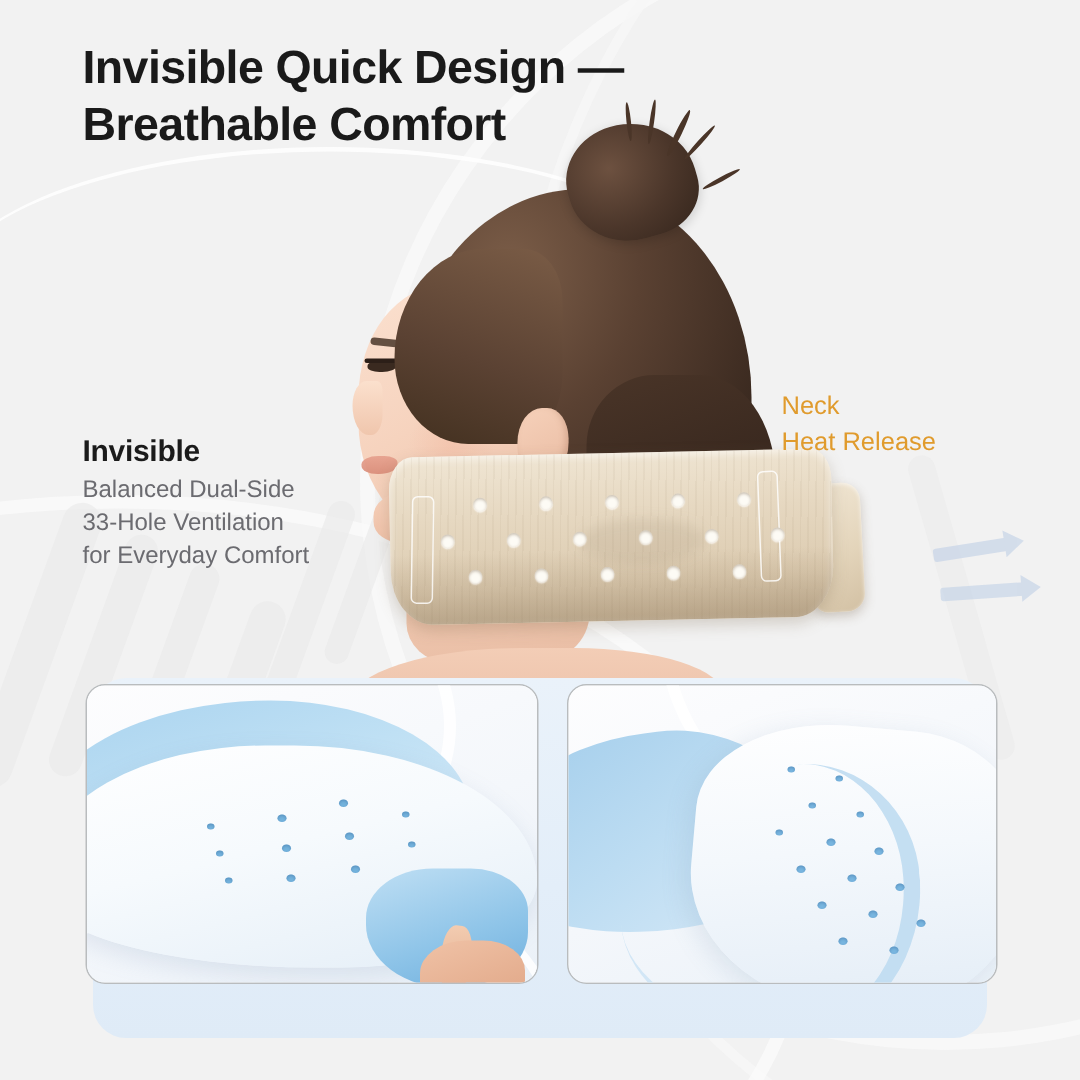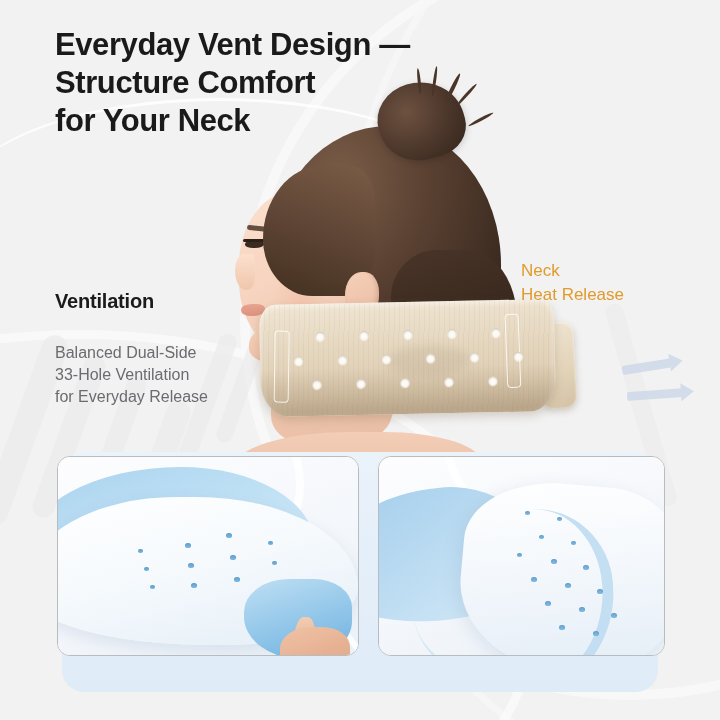--- a/index.html
+++ b/index.html
@@ -103,21 +103,21 @@
   .arrow{position:absolute;height:9px;background:#c8d5e8;opacity:.72;border-radius:2px;}
   .arrow::after{content:"";position:absolute;right:-9px;top:-5px;
     border-left:13px solid #c8d5e8;border-top:9px solid transparent;border-bottom:9px solid transparent;}
   .ar1{left:447px;top:322px;width:52px;transform:rotate(-9deg);}
   .ar2{left:452px;top:350px;width:58px;transform:rotate(-4deg);}
 
   
   .left-block{position:absolute;left:55px;top:288px;z-index:9;}
   .lb-title{font-size:20px;line-height:26px;font-weight:700;color:#1b1b1b;letter-spacing:-.2px;}
   .lb-title span{display:block;white-space:nowrap;}
-  .lb-sub{margin-top:28px;font-size:16px;line-height:22px;color:#6b6b70;font-weight:400;}
+  .lb-sub{margin-top:2px;font-size:16px;line-height:22px;color:#6b6b70;font-weight:400;}
   .lb-sub span{display:block;white-space:nowrap;}
   .right-block{position:absolute;left:521px;top:259px;z-index:9;
     font-size:17px;line-height:24px;color:#e09b2d;font-weight:400;}
   .right-block span{display:block;white-space:nowrap;}
 
   
   .panel-tray{position:absolute;left:62px;top:452px;width:596px;height:240px;border-radius:22px;
     background:linear-gradient(180deg,#eaf2fa 0%,#e3eef9 58%,#dfebf7 100%);}
   .panel{position:absolute;top:456px;width:300px;height:198px;border-radius:13px;
     border:1px solid #b9bcbe;overflow:hidden;background:#fbfcfd;}
@@ -222,33 +222,32 @@
           <div class="vent" style="left: 184px; top: 76px;"></div>
           <div class="vent" style="left: 228px; top: 76px;"></div>
         </div>
     </div>
 
     <div class="arrow ar1"></div>
     <div class="arrow ar2"></div>
   </div>
 
   <div class="headline">
-    <span class="hl">Everyday Vent Design —</span>
-    <span class="hl">Structure Comfort</span>
-    <span class="hl">for Your Neck</span>
+    <span class="hl">Invisible Quick Design —</span>
+    <span class="hl">Breathable Comfort</span>
   </div>
 
   <div class="left-block">
     <div class="lb-title">
-      <span>Ventilation</span>
+      <span>Invisible</span>
     </div>
     <div class="lb-sub">
       <span>Balanced Dual-Side</span>
       <span>33-Hole Ventilation</span>
-      <span>for Everyday Release</span>
+      <span>for Everyday Comfort</span>
     </div>
   </div>
 
   <div class="right-block">
     <span>Neck</span>
     <span>Heat Release</span>
   </div>
 
   <div class="panel-tray"></div>
 

